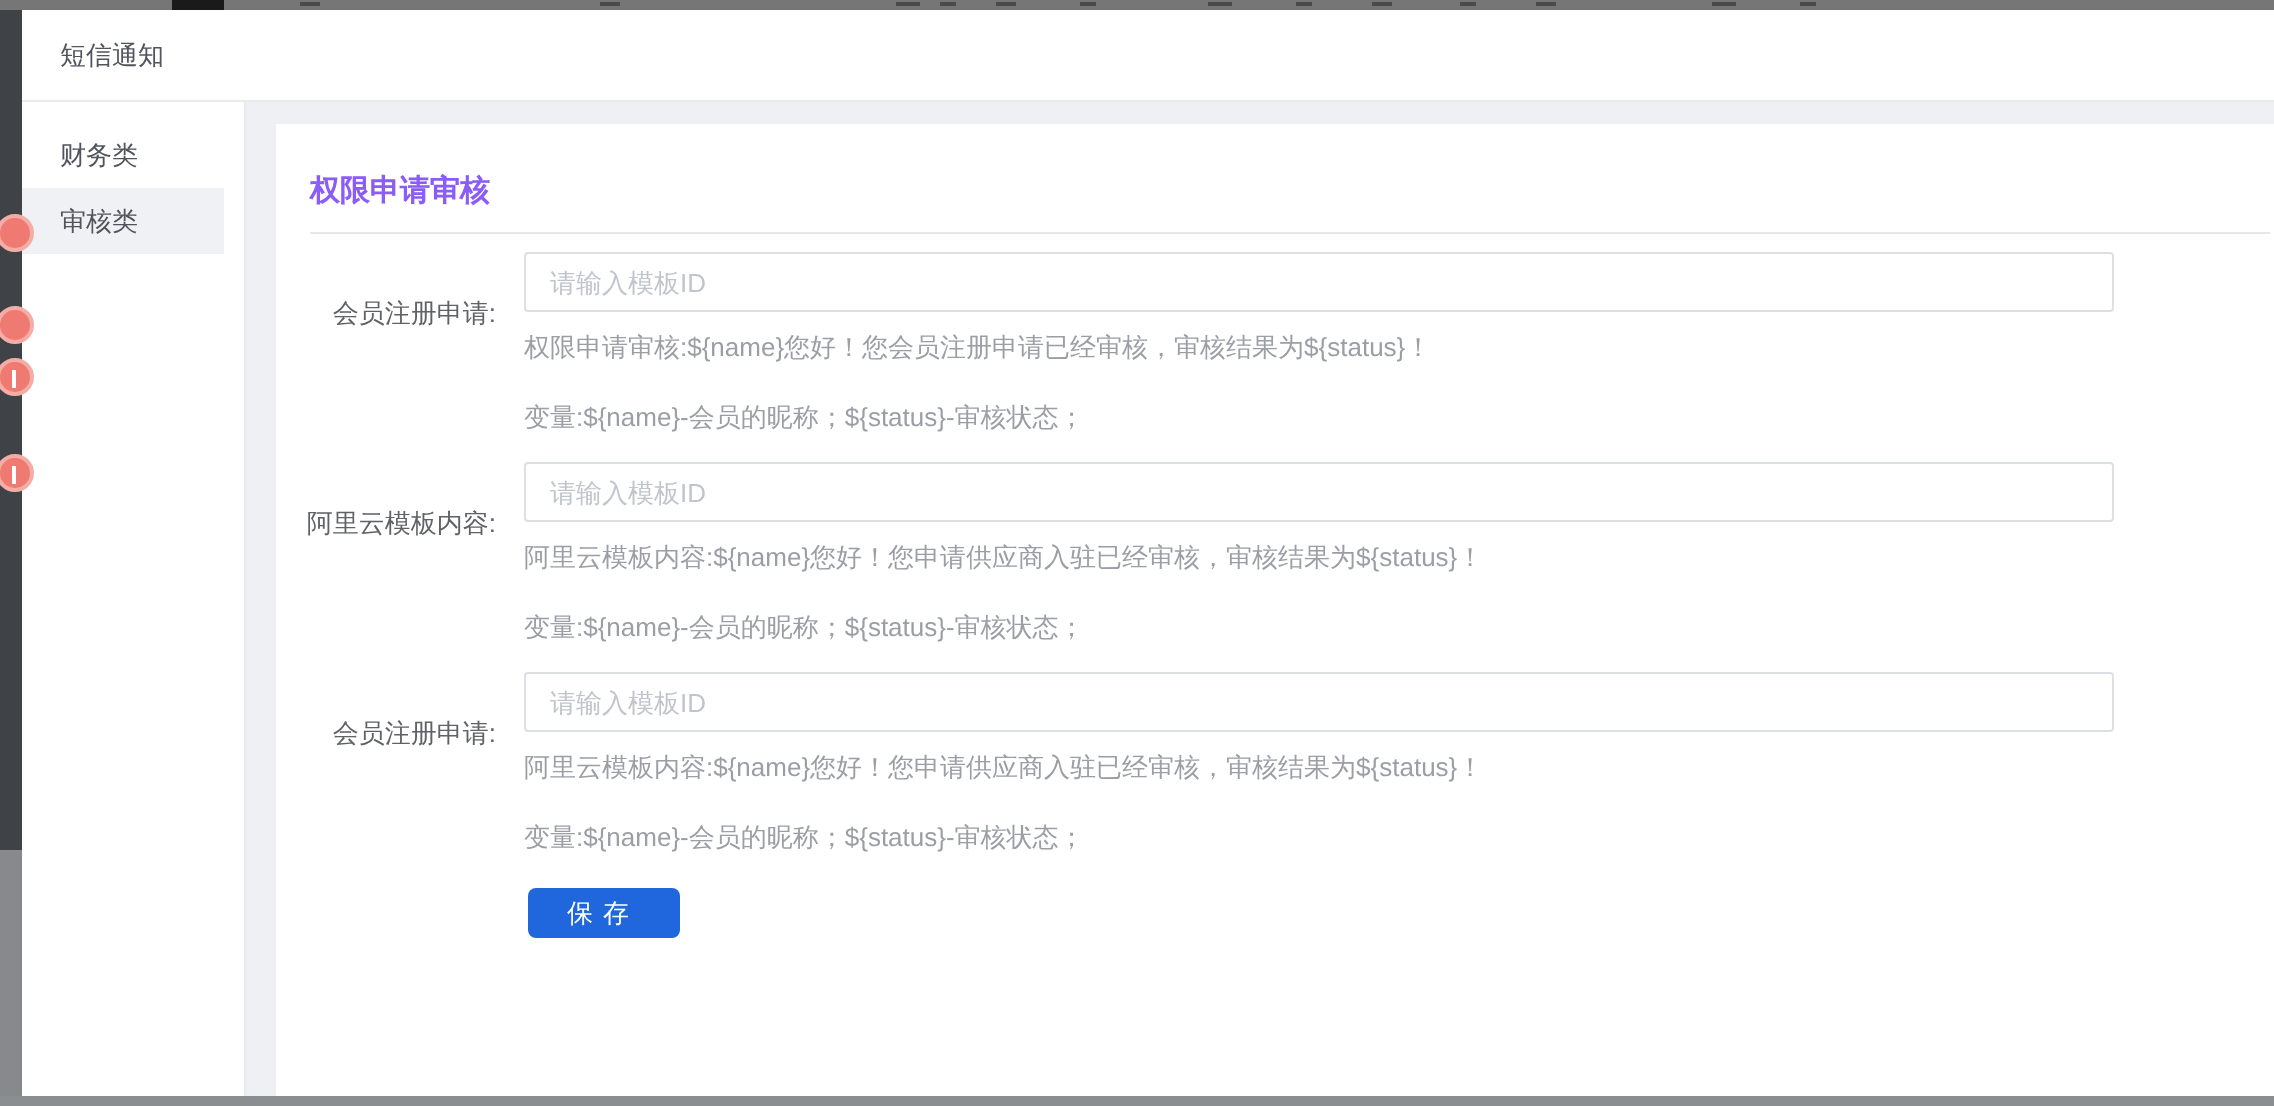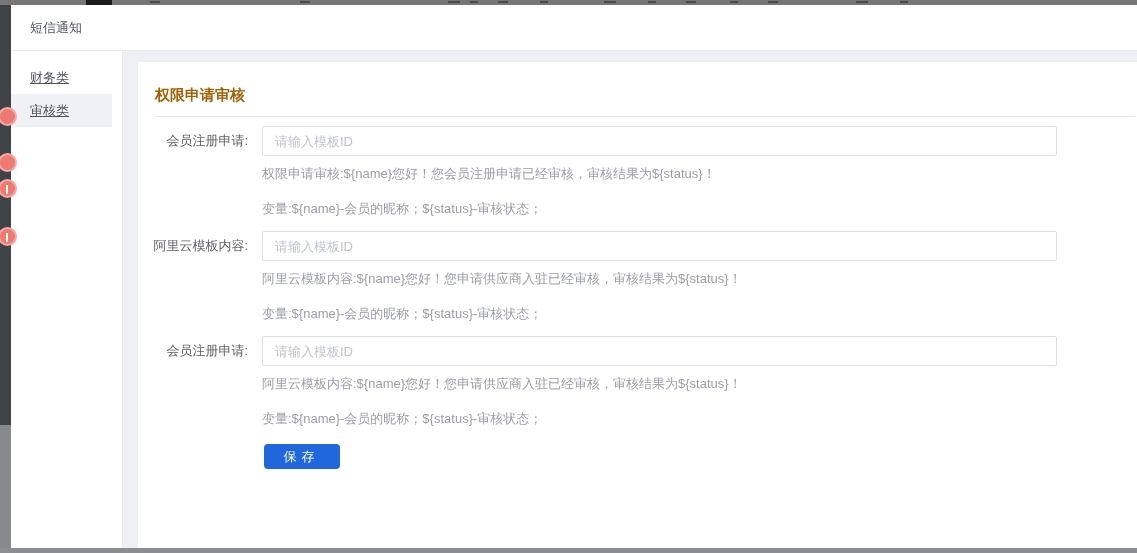--- a/index.html
+++ b/index.html
@@ -25,31 +25,31 @@
     border-bottom:1px solid #e8eaed;padding-left:14px;}
   #sidebar-title{position:absolute;left:19px;top:0;line-height:45px;color:#51555e;}
   #breadcrumb{position:absolute;left:144px;top:0;line-height:45px;color:#6a6f78;}
   #breadcrumb .crumb-sep{color:#c0c4cc;margin:0 9px;font-size:12px;}
   #breadcrumb .crumb-current{color:#3c4045;}
 
   #body-area{position:absolute;left:0;top:46px;right:0;bottom:0;}
   #sidebar{position:absolute;left:0;top:0;bottom:0;width:112px;background:#ffffff;
     border-right:1px solid #e8eaed;box-sizing:border-box;}
   #side-menu{margin-top:10px;}
-  .side-item{height:33px;line-height:33px;padding-left:19px;margin-right:10px;color:#50545c;cursor:pointer;text-decoration:underline;}
+  .side-item{height:33px;line-height:33px;padding-left:19px;margin-right:10px;color:#50545c;cursor:pointer;}
   .side-item.selected{background:#f0f1f4;}
 
   #main{position:absolute;left:112px;right:0;top:0;bottom:0;background:#eef0f3;}
   #card{position:absolute;left:15px;right:0;top:11px;bottom:0;background:#ffffff;}
 
-  #page-title{position:absolute;left:17px;top:24px;font-size:15px;font-weight:bold;color:#a16207;text-align:right;}
+  #page-title{position:absolute;left:17px;top:24px;font-size:15px;font-weight:bold;color:#8b5cf6;text-align:right;}
   #title-divider{position:absolute;left:17px;right:2px;top:54px;height:1px;background:#e4e7ed;}
 
   .form-row{position:absolute;left:0;right:0;}
-  .field-label{position:absolute;left:0;top:0;width:110px;text-align:right;line-height:30px;color:#606266;}
+  .field-label{position:absolute;left:0;top:16px;width:110px;text-align:right;line-height:30px;color:#606266;}
   .field-input{position:absolute;left:124px;top:0;width:795px;height:30px;box-sizing:border-box;
     border:1px solid #dcdfe6;border-radius:2px;padding:0 12px;font-size:13px;color:#303133;
     font-family:"Liberation Sans","DejaVu Sans",sans-serif;outline:none;background:#fff;}
   .field-input::placeholder{color:#c0c4cc;}
   .helper{position:absolute;left:124px;color:#9b9ea5;white-space:nowrap;}
   .helper.line1{top:39px;}
   .helper.line2{top:74px;}
 
   #save-button{position:absolute;left:126px;top:382px;width:76px;height:25px;background:#2066dd;
     border:none;border-radius:4px;color:#ffffff;font-size:13px;letter-spacing:5px;padding-left:5px;

